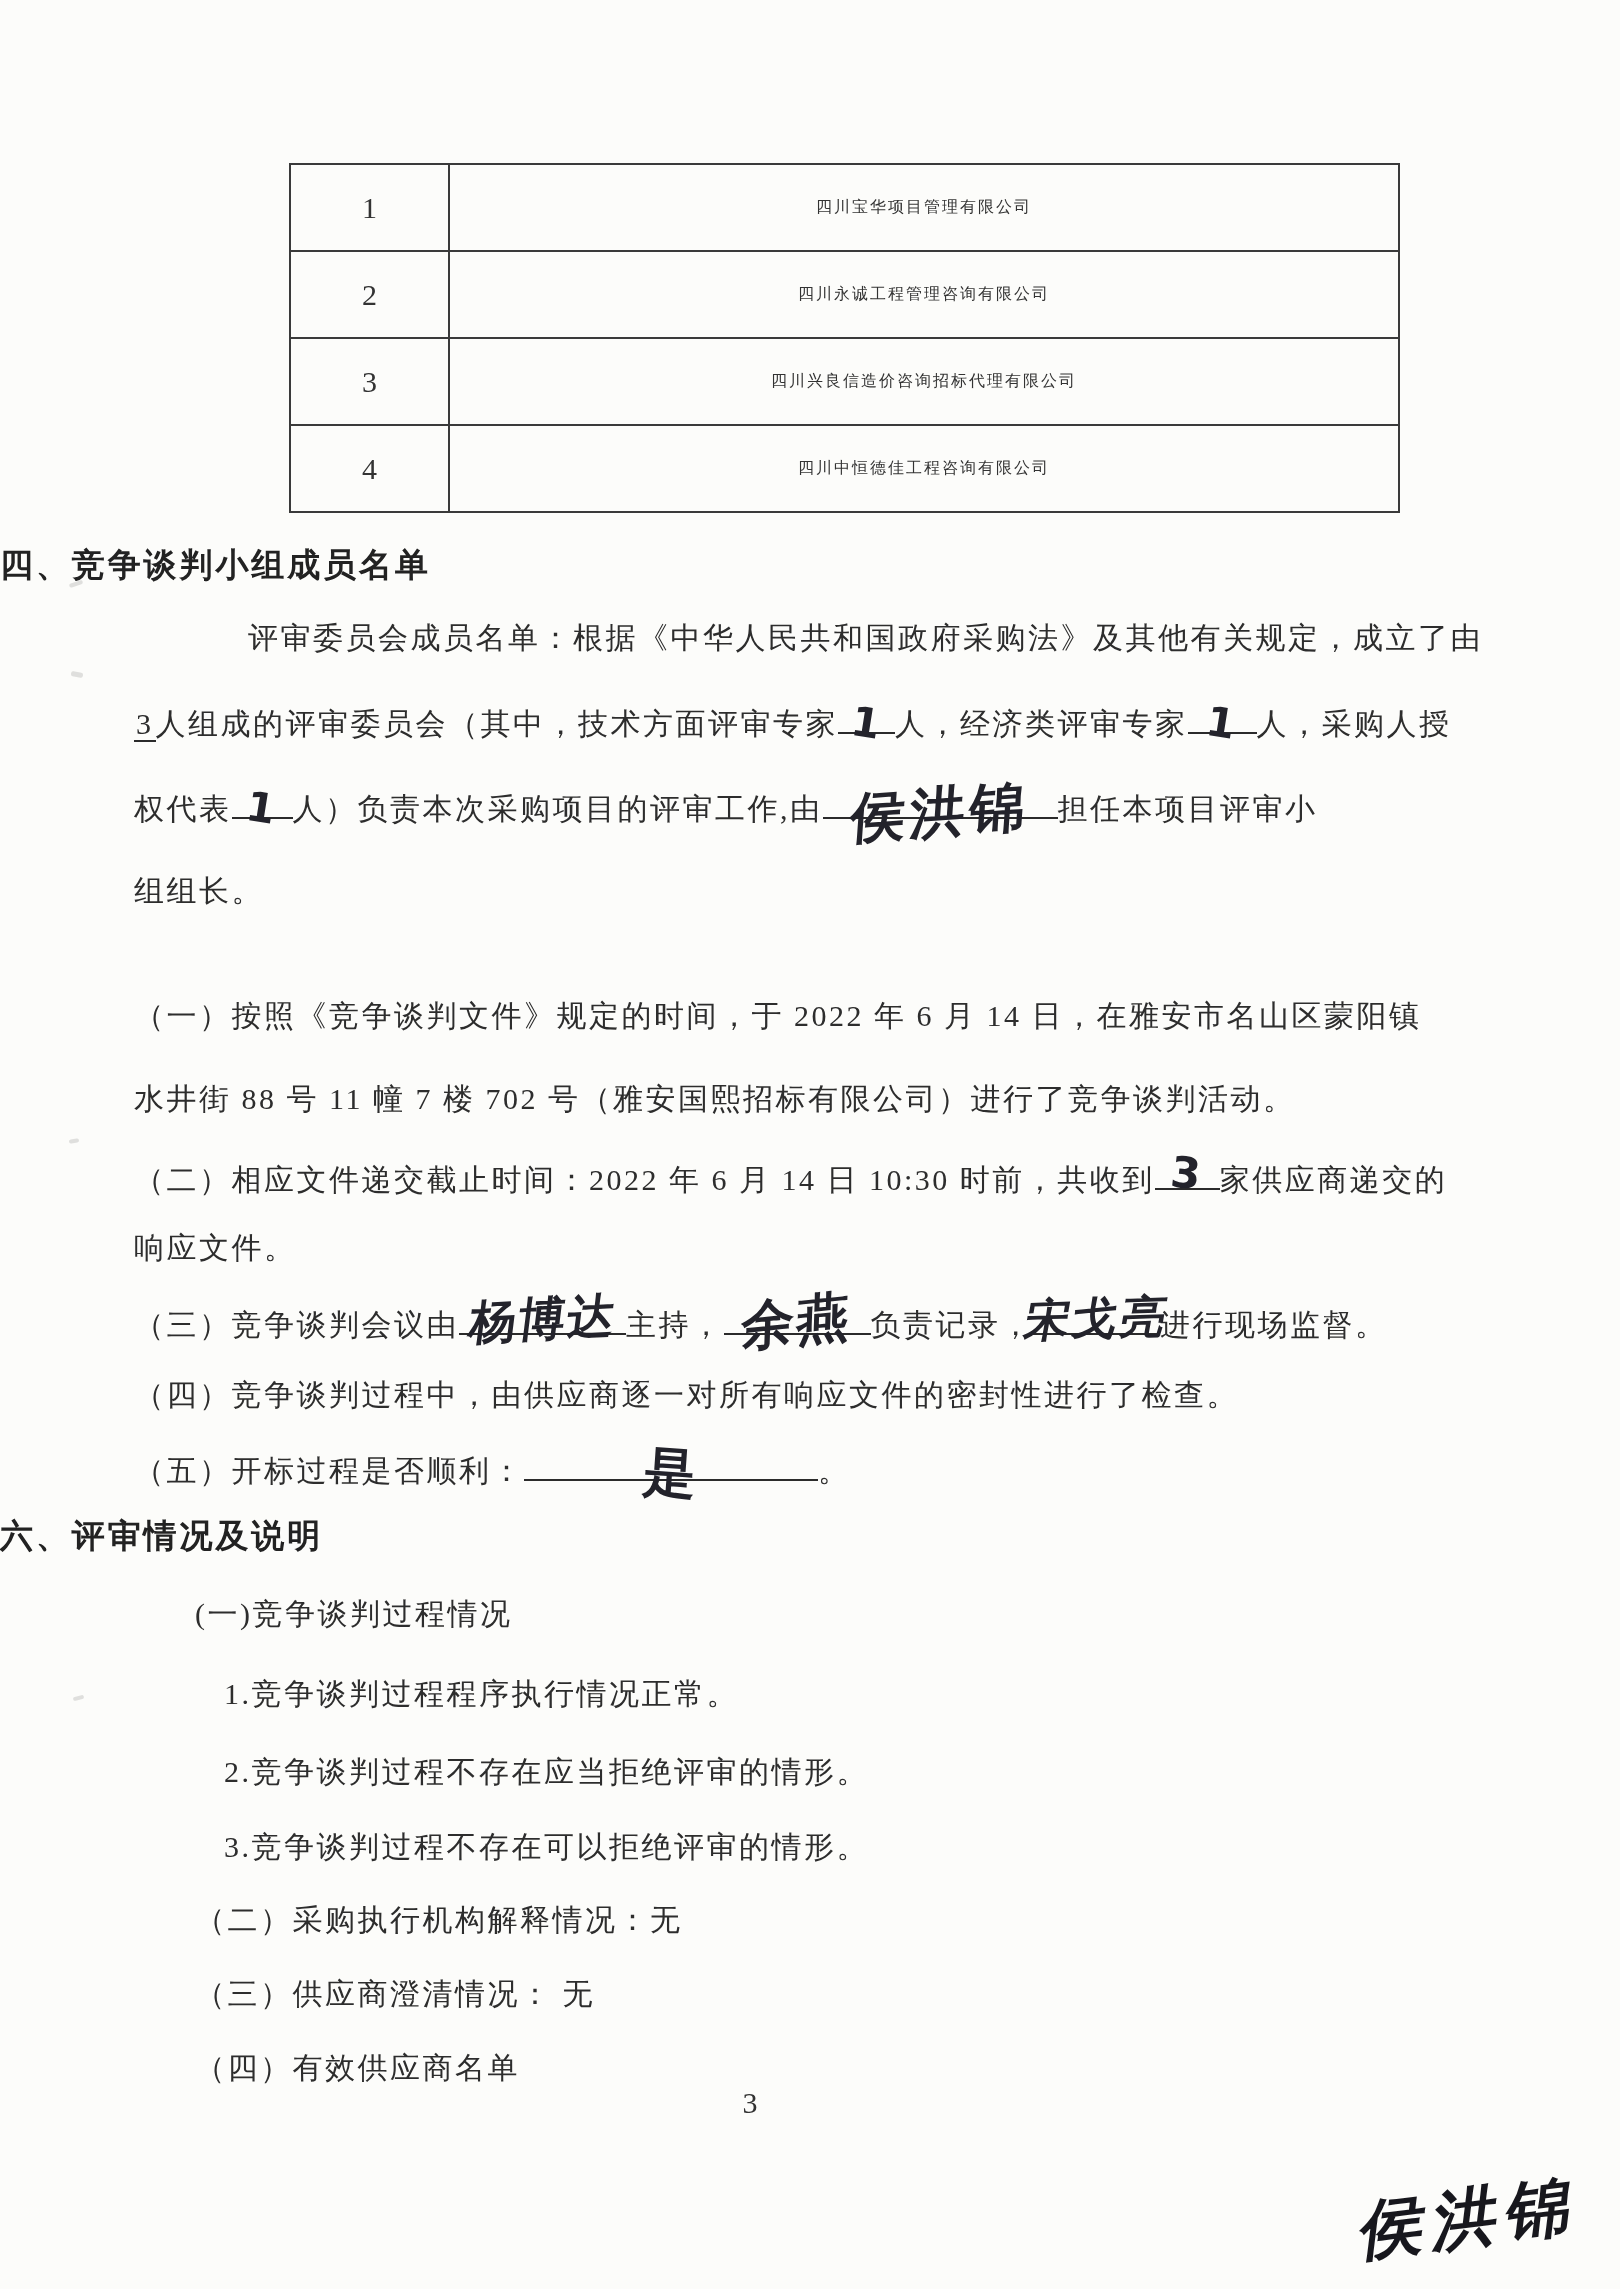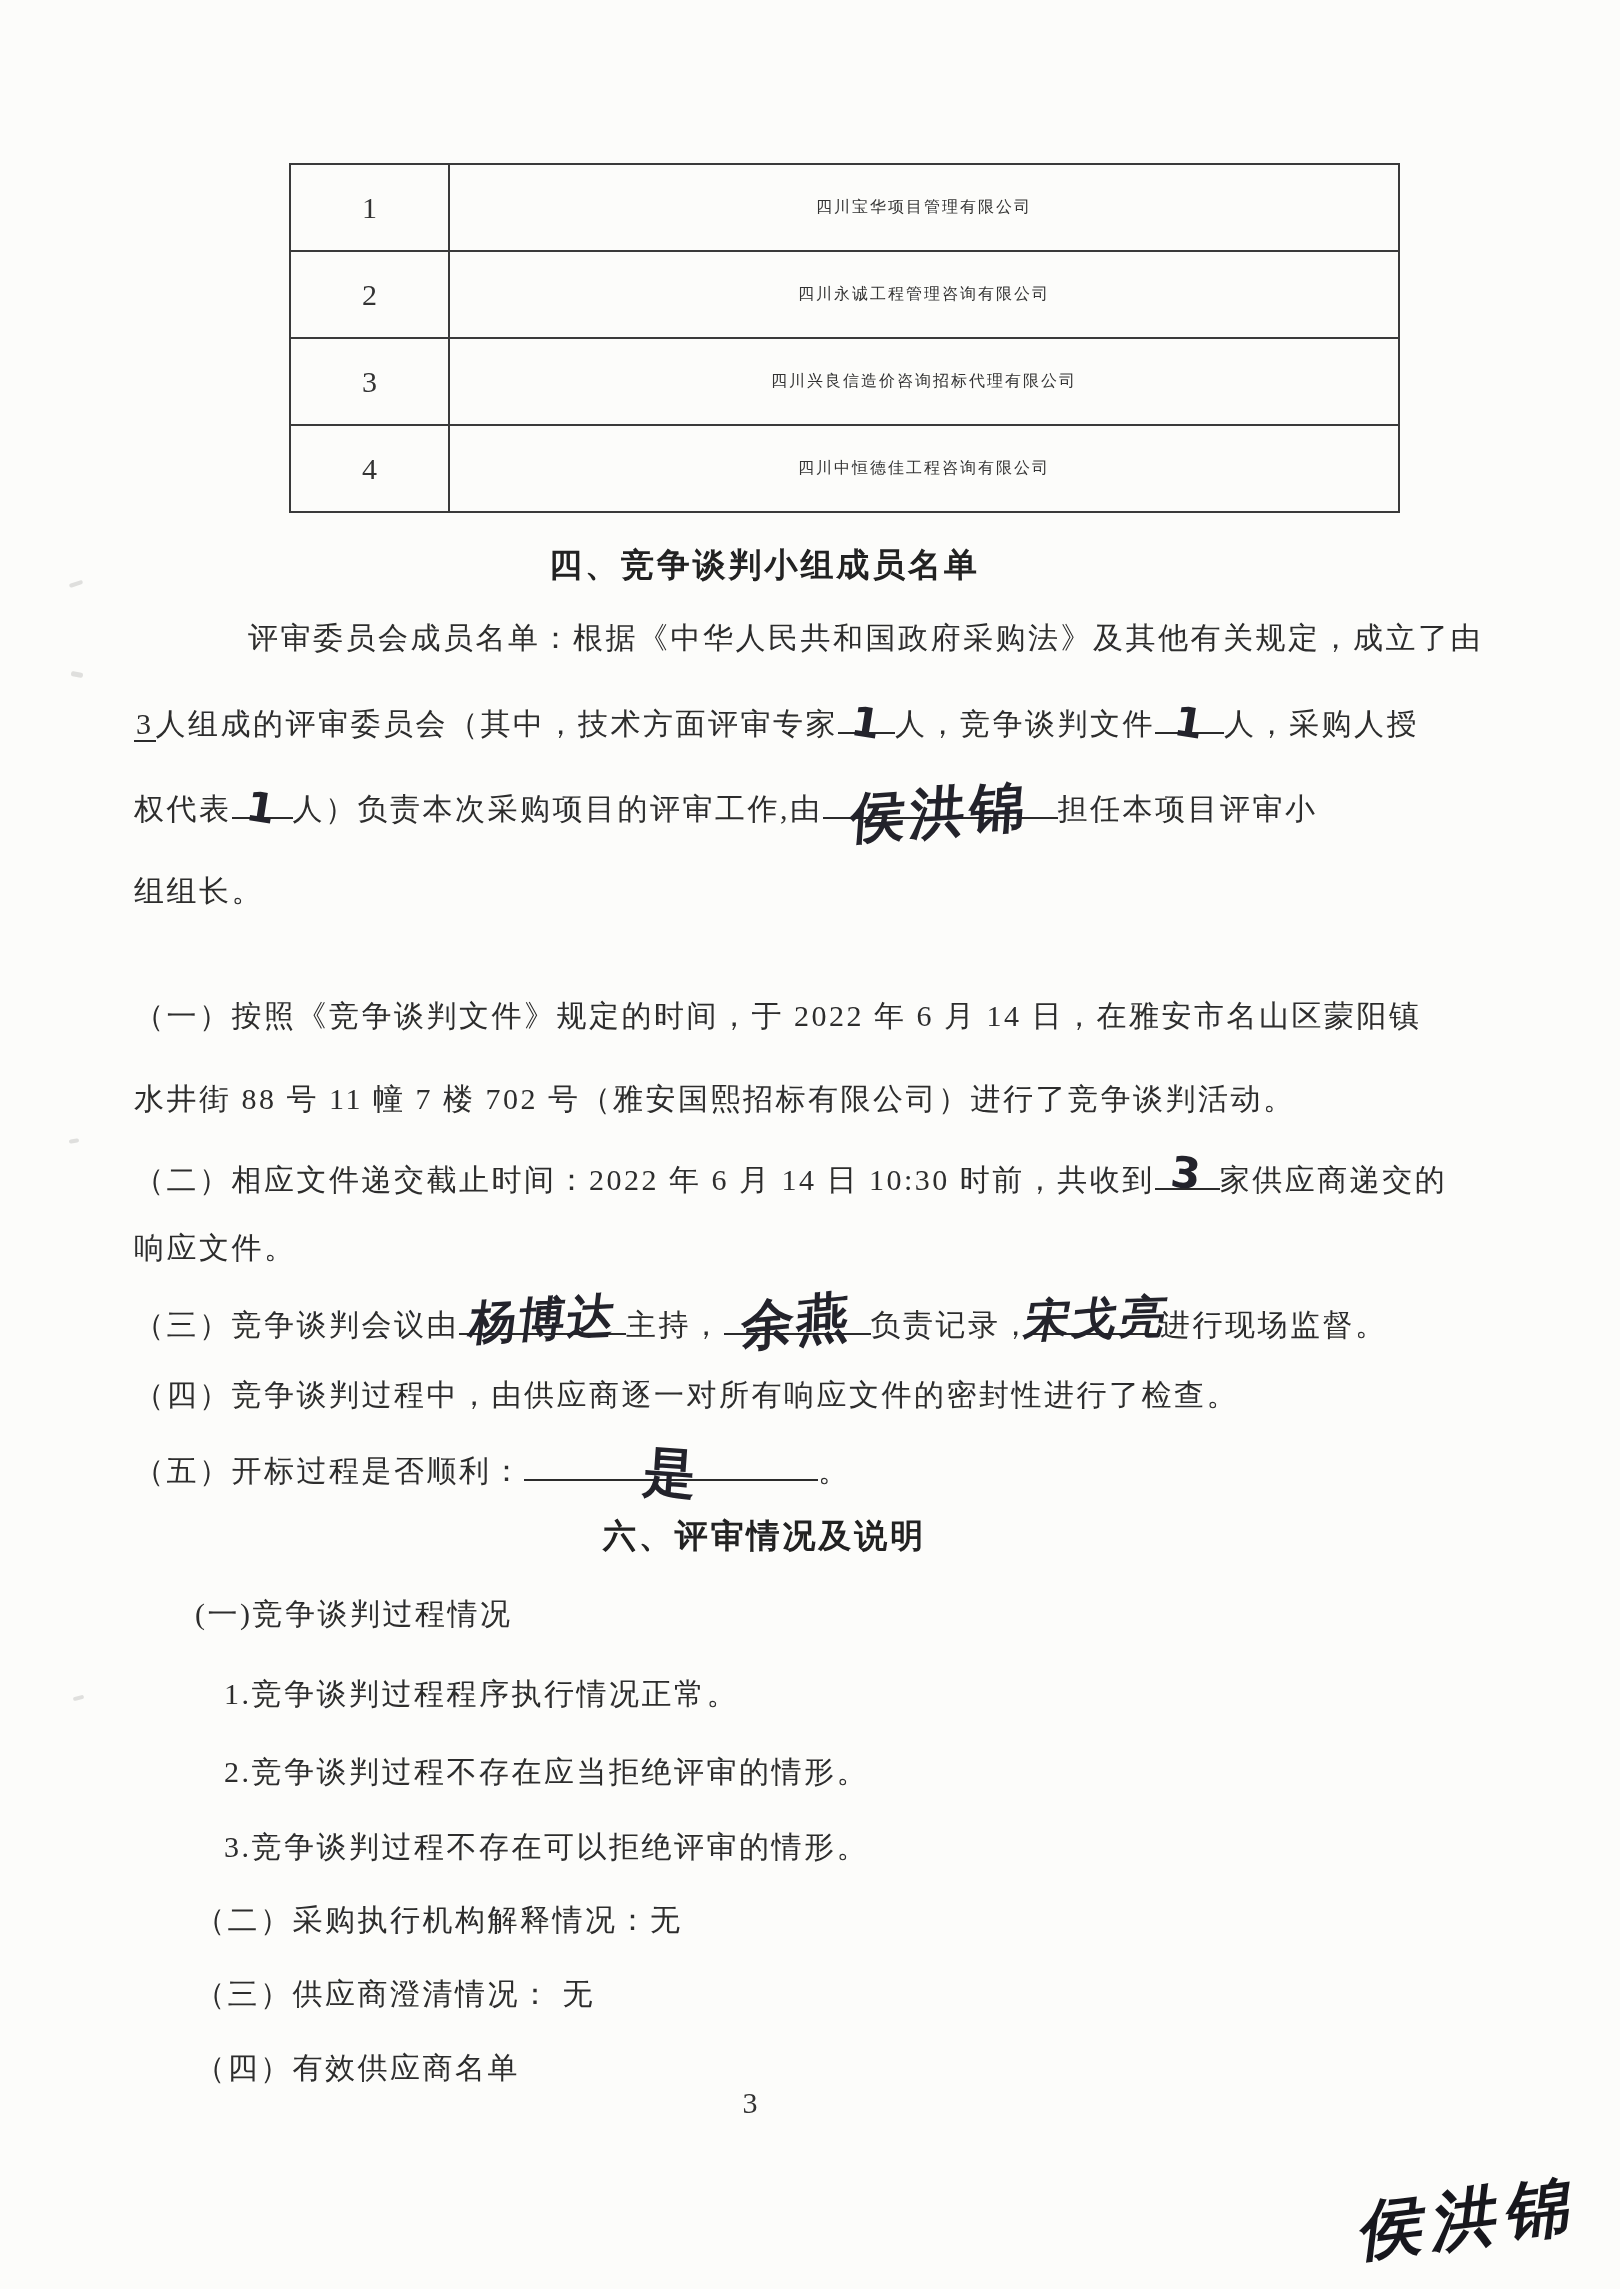--- a/index.html
+++ b/index.html
@@ -18,21 +18,21 @@
     border:2.9px solid #3a3a3a;border-collapse:collapse;table-layout:fixed;
   }
   .supplier-table td{
     border:2.5px solid #3a3a3a;
     height:83px;text-align:center;vertical-align:middle;
     font-size:16px;letter-spacing:2px;color:#333;
   }
   .supplier-table td.no-cell{width:155px;font-size:30px;letter-spacing:0;}
   
   .sec-heading{
-    position:absolute;left:0;width:1529px;text-align:center;
+    position:absolute;left:0;width:1529px;
     font-size:33px;font-weight:bold;letter-spacing:2.9px;color:#222;
     line-height:47px;
   }
   
   .line{
     position:absolute;left:134px;width:1402px;
     font-size:30px;letter-spacing:2.5px;line-height:45px;
     white-space:nowrap;color:#2d2d2d;
   }
   .indent-para{padding-left:114px;}
@@ -112,21 +112,21 @@
     </tbody>
   </table>
 
   <div class="sec-heading" style="top:542px">四、竞争谈判小组成员名单</div>
 
   <div class="line indent-para" style="top:615px">
     <span>评审委员会成员名单：根据《中华人民共和国政府采购法》及其他有关规定，成立了由</span>
   </div>
 
   <div class="line" style="top:699px">
-    <span class="u">3</span><span>人组成的评审委员会（其中，技术方面评审专家</span><span class="blank" style="width:57px"><span class="hw hw-one">1</span></span><span>人，竞争谈判文件</span><span class="blank" style="width:69px"><span class="hw hw-one">1</span></span><span>人，采购人授</span>
+    <span class="u">3</span><span>人组成的评审委员会（其中，技术方面评审专家</span><span class="blank" style="width:57px"><span class="hw hw-one">1</span></span><span>人，经济类评审专家</span><span class="blank" style="width:69px"><span class="hw hw-one">1</span></span><span>人，采购人授</span>
   </div>
 
   <div class="line" style="top:784px">
     <span>权代表</span><span class="blank" style="width:61px"><span class="hw hw-one">1</span></span><span>人）负责本次采购项目的评审工作,由</span><span class="blank" style="width:235px"><span class="hw hw-leader">侯洪锦</span></span><span>担任本项目评审小</span>
   </div>
 
   <div class="line" style="top:868px">
     <span>组组长。</span>
   </div>
 

